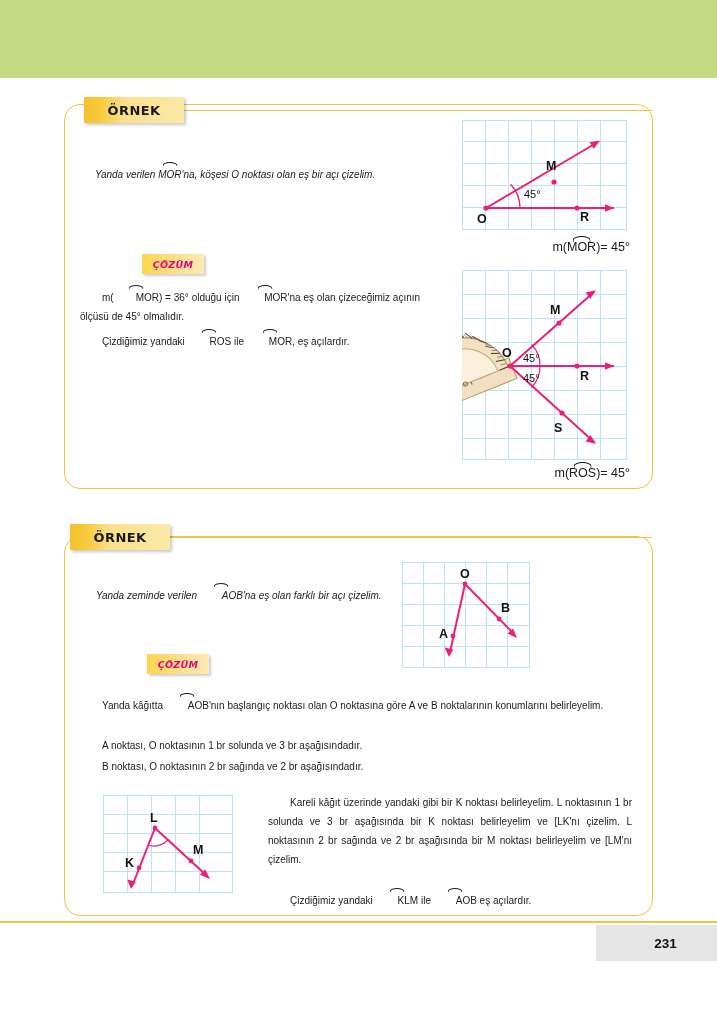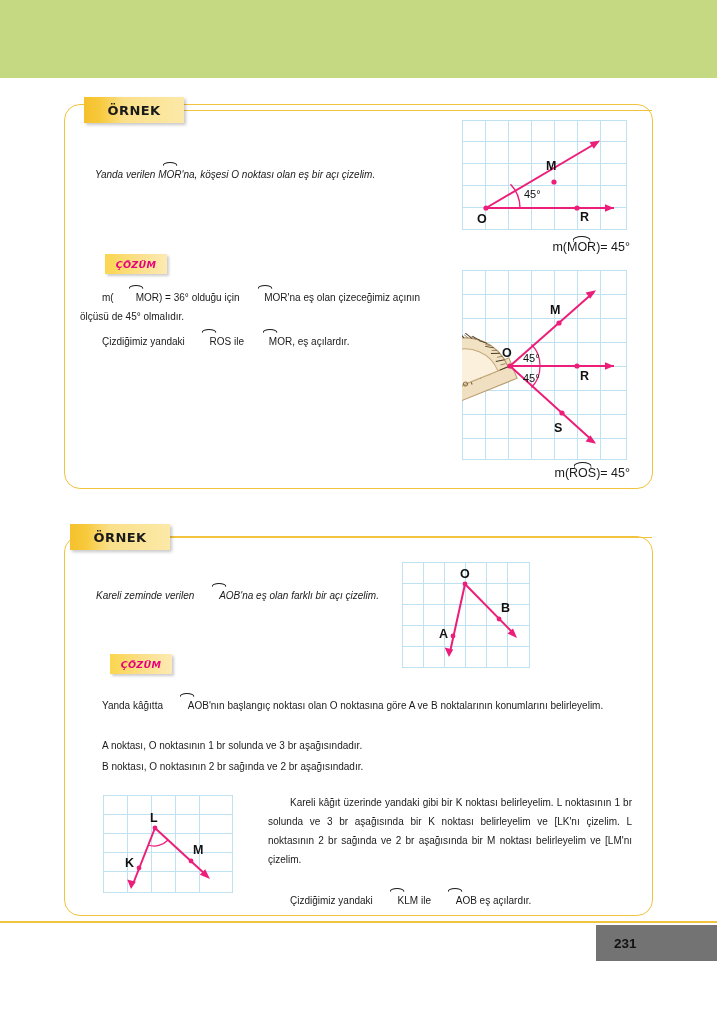--- a/index.html
+++ b/index.html
@@ -53,21 +53,21 @@
   }
   #rule-1{ left:184px; top:110px; width:468px; }
   #rule-2{ left:170px; top:537px; width:482px; }
 
   
   .cozum-tab{
     position:absolute;
     width:62px; height:20px;
     background:linear-gradient(90deg,#fbd64e 0%, #fce08c 55%, #fdeab4 100%);
     box-shadow:1.5px 1.5px 2.5px rgba(0,0,0,0.2);
-    display:flex; align-items:center; justify-content:center;
+    display:flex; align-items:center; justify-content:center;margin-left:37px;
   }
   .cozum-tab span{
     font-family:"DejaVu Sans", sans-serif;
     font-weight:bold; font-style:italic;
     font-size:9.5px; letter-spacing:0.3px;
     color:#e5007d;
   }
   #cozum-1{ left:105px; top:254px; }
   #cozum-2{ left:110px; top:654px; }
 
@@ -139,22 +139,22 @@
     font-family:"Liberation Sans", sans-serif;
     font-size:11px;
     fill:#111111;
   }
 
   
   .page-number-bar{
     position:absolute;
     left:596px; top:925px;
     width:121px; height:36px;
-    background:#737373;
-    display:flex; align-items:center;
+    background:#e5e5e5;
+    display:flex; align-items:center;justify-content:center;
   }
   .page-number-bar span{
     margin-left:18px;
     font-family:"Liberation Sans", sans-serif;
     font-weight:bold;
     font-size:13.5px;
     color:#111;
   }
   .footer-line{
     position:absolute; left:0; top:921px; width:717px; height:1.5px;
@@ -336,21 +336,21 @@
 </div>
 
 <div class="example-box" id="box-2"></div>
 
 <div class="ornek-rule" id="rule-2"></div>
 <div class="ornek-tab" id="ornek-2">
   <span>ÖRNEK</span>
 </div>
 
 <div class="body-text italic indent" id="t-prompt-2">
-  <span>Kareli zeminde verilen </span><span class="ang w3"><span class="arc"></span><span>AOB</span></span><span>'na eş olan farklı bir açı çizelim.</span>
+  <span>Yanda zeminde verilen </span><span class="ang w3"><span class="arc"></span><span>AOB</span></span><span>'na eş olan farklı bir açı çizelim.</span>
 </div>
 
 <div class="diagram" id="dia-3">
   <svg class="grid-svg" width="128" height="106" viewBox="0 0 128 106">
     <rect x="0.5" y="0.5" width="127" height="105" fill="#ffffff" stroke="#bfe2f2" stroke-width="1"></rect>
     <g stroke="#bfe2f2" stroke-width="1">
       <line x1="21.5" y1="0" x2="21.5" y2="106"></line>
       <line x1="42.5" y1="0" x2="42.5" y2="106"></line>
       <line x1="63.5" y1="0" x2="63.5" y2="106"></line>
       <line x1="84.5" y1="0" x2="84.5" y2="106"></line>

